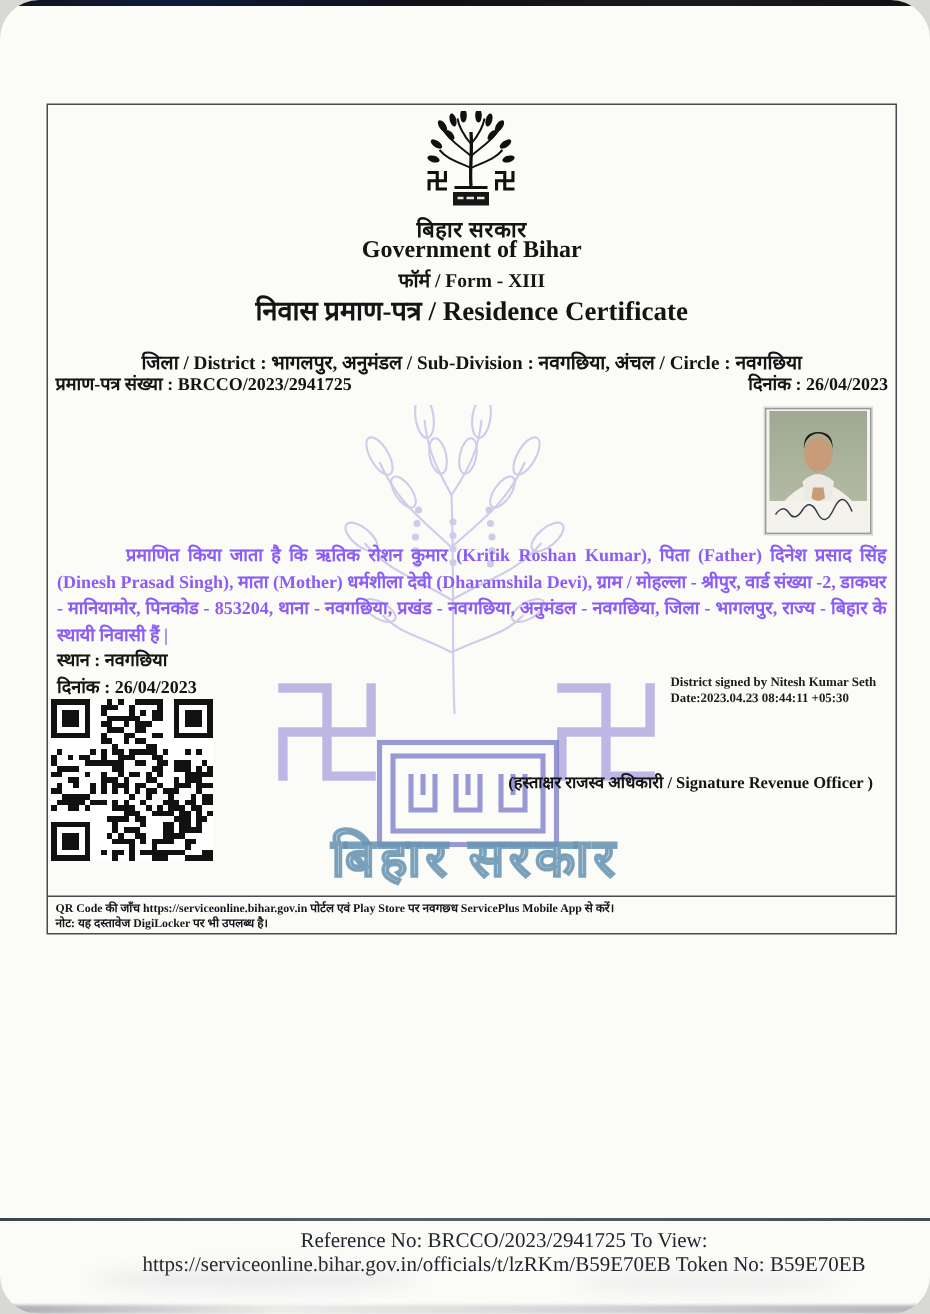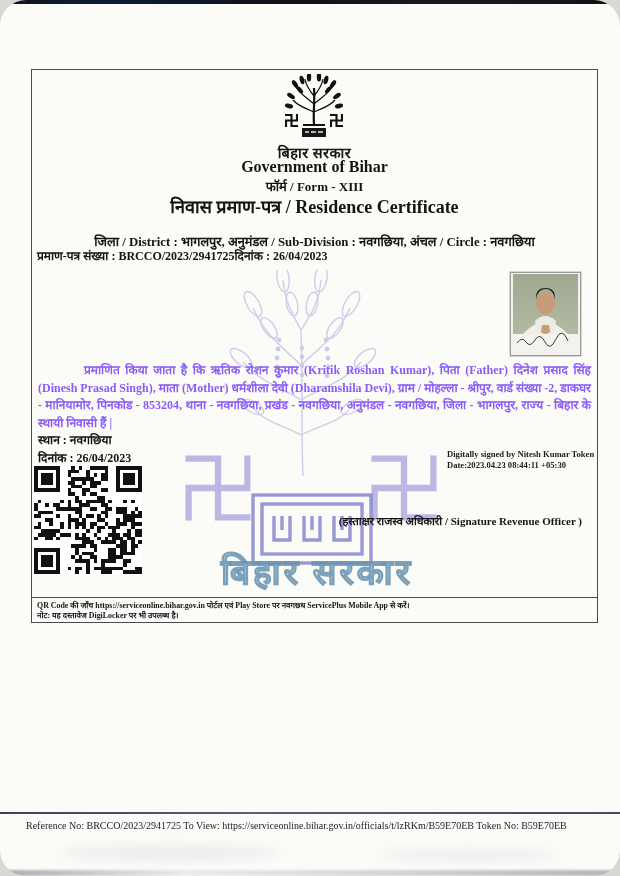--- a/index.html
+++ b/index.html
@@ -20,21 +20,21 @@
 
   .centered{position:absolute;left:0;width:100%;text-align:center;}
   .emblem{position:absolute;left:237px;top:4px;width:90px;height:66px;}
   .org-hi{top:72px;font-size:14.5px;font-weight:700;letter-spacing:.5px;}
   .org-en{top:88px;font-size:16px;font-weight:700;}
   .form-line{top:107px;font-size:13px;font-weight:700;}
   .cert-title{top:124px;font-size:18px;font-weight:700;}
   .district-line{top:140px;font-size:12.8px;font-weight:700;margin-top:22px;}
 
   .cert-row{position:absolute;left:5px;right:5px;top:177px;display:flex;
-    font-size:12px;font-weight:700;}
+    justify-content:space-between;font-size:12px;font-weight:700;}
 
   .photo{position:absolute;left:478px;top:202px;width:69px;height:82px;
     border:1px solid #9a9a9a;background:#f4f2ec;box-shadow:0 0 0 1px #d8d8d2;}
   .photo svg{display:block;}
 
   .wm{position:absolute;pointer-events:none;}
   .wm-tree{left:163px;top:200px;width:218px;height:210px;opacity:.62;}
   .wm-swastika{width:70px;height:70px;opacity:.75;}
   .wm-swastika.left{left:151px;top:383px;}
   .wm-swastika.right{left:337px;top:383px;}
@@ -57,21 +57,21 @@
     font-size:8.6px;line-height:10.5px;font-weight:600;color:#1c1c1c;}
 
   .officer-line{position:absolute;right:15px;top:443px;font-size:11px;font-weight:700;}
 
   .box-divider{position:absolute;left:0;top:527px;width:100%;height:1px;background:#4a4a50;}
   .qr-note{position:absolute;left:5px;top:531px;width:430px;
     font-size:7.9px;font-weight:700;line-height:10px;color:#15151a;}
 
   .footer-line{position:absolute;left:0;top:812px;width:620px;height:2px;
     background:linear-gradient(90deg,#3c4450,#59616d 40%,#454d59);}
-  .reference{position:absolute;left:26px;top:820px;font-size:10px;color:#20242c;text-align:center;}
+  .reference{position:absolute;left:52px;top:820px;font-size:14px;color:#20242c;text-align:center;}
 </style>
 </head>
 <body>
 
 <svg width="0" height="0" style="position:absolute">
   <defs>
     <path id="swastika" d="M50,50 L50,8 L8,8 M50,50 L8,50 L8,92 M50,50 L50,92 L92,92 M50,50 L92,50 L92,8" fill="none" stroke-linecap="square"></path>
   </defs>
 </svg>
 
@@ -503,21 +503,21 @@
             <rect x="23" y="1" width="5" height="5" fill="#fff"></rect>
             <rect x="24" y="2" width="3" height="3" fill="#111"></rect>
             <rect x="0" y="22" width="7" height="7"></rect>
             <rect x="1" y="23" width="5" height="5" fill="#fff"></rect>
             <rect x="2" y="24" width="3" height="3" fill="#111"></rect>
           </g>
         </svg>
     </div>
 
     <div class="digisign">
-      <div>Digitally signed by Nitesh Kumar Token</div>
+      <div>District signed by Nitesh Kumar Seth</div>
       <div>Date:2023.04.23 08:44:11 +05:30</div>
     </div>
 
     <div class="officer-line">(हस्ताक्षर राजस्व अधिकारी / Signature Revenue Officer )</div>
 
     <div class="box-divider"></div>
     <div class="qr-note">
       <div>QR Code की जाँच https://serviceonline.bihar.gov.in पोर्टल एवं Play Store पर नवगछ्ध ServicePlus Mobile App से करें।</div>
       <div>नोट: यह दस्तावेज DigiLocker पर भी उपलब्ध है।</div>
     </div>

